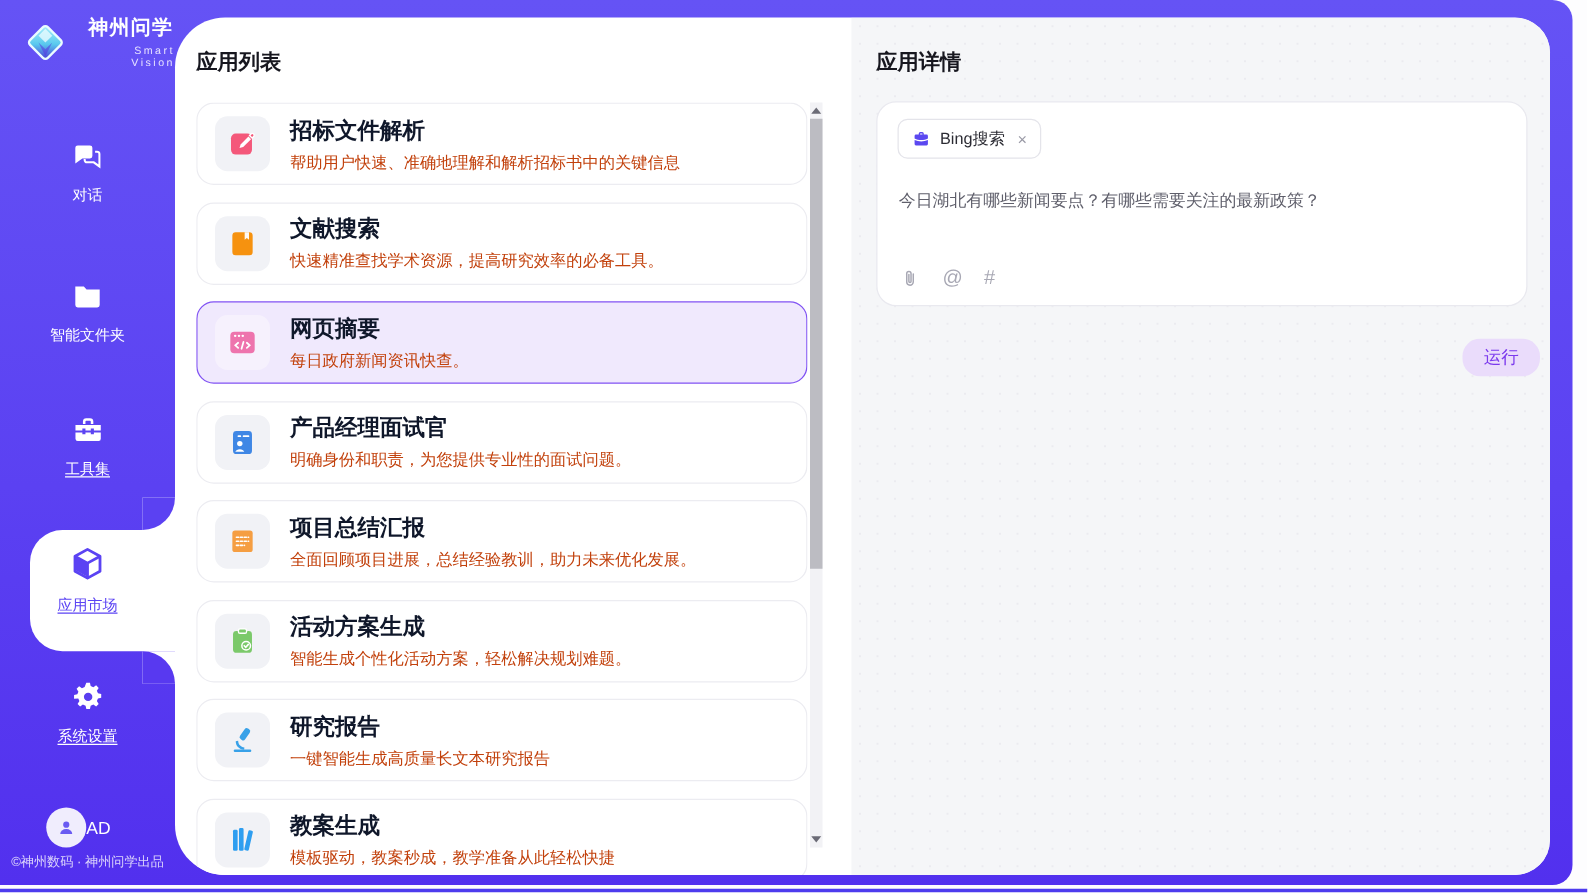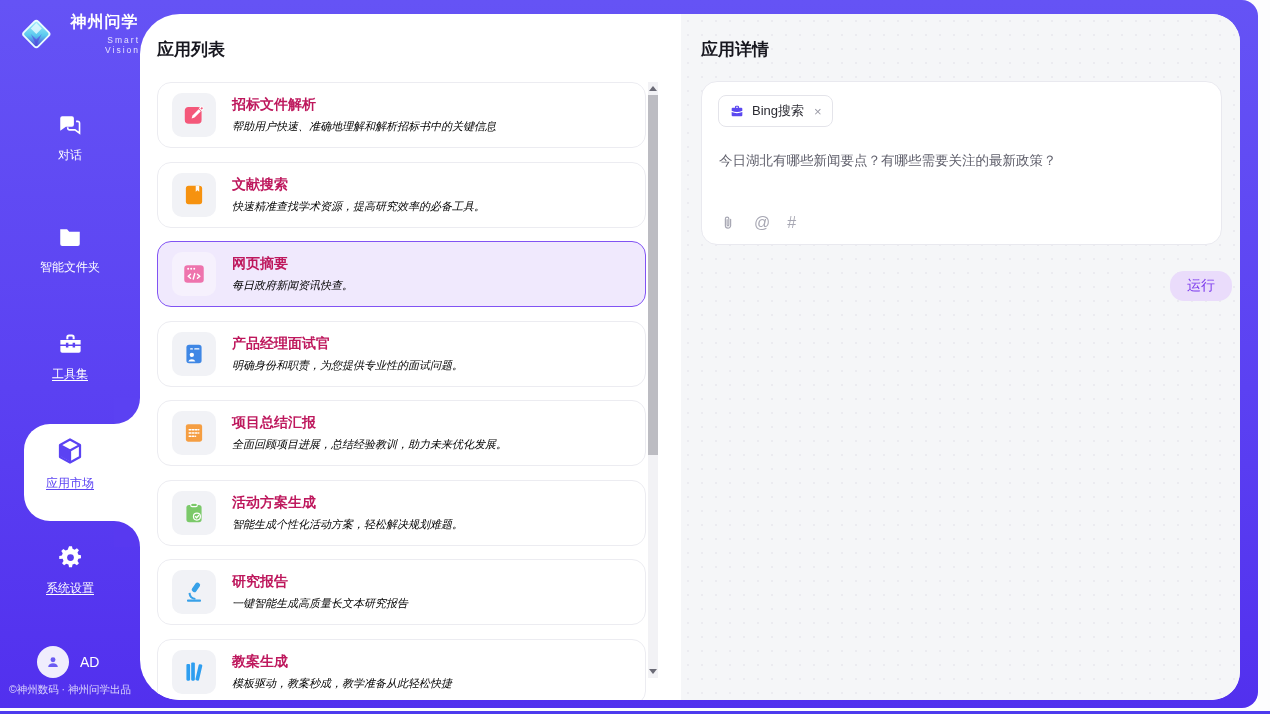--- a/index.html
+++ b/index.html
@@ -24,40 +24,40 @@
 
   
   .bubble { position:absolute; left:24px; top:424px; width:116px; height:97px; background:#fff; border-radius:26px 0 0 26px; }
   .conn { position:absolute; left:114px; width:26px; height:26px; background:#fff; }
   .conn.top { top:398px; } .conn.bot { top:521px; }
   .conn::after { content:""; position:absolute; inset:0; }
   .conn.top::after { background:#5b41f2; border-bottom-right-radius:26px; }
   .conn.bot::after { background:#5839f0; border-top-right-radius:26px; }
   .nav.active .nlab { color:#5b43f3; }
 
-  .avatar-row { position:absolute; left:37px; top:646px; display:flex; align-items:center; gap:11px; }
+  .avatar-row { position:absolute; left:37px; top:646px; display:flex; align-items:center; }
   .avatar { width:32px; height:32px; border-radius:50%; background:#f0edfd; display:flex; align-items:center; justify-content:center; }
   .avatar-name { color:#fff; font-size:14px; }
   .side-footer { position:absolute; left:0; top:683px; width:140px; text-align:center; color:rgba(255,255,255,.78); font-size:10.5px; }
 
   
   .content { position:absolute; left:140px; top:14px; width:1100px; height:686px; background:#fff;
     border-radius:40px 28px 28px 40px; overflow:hidden; }
 
   
   .list-head { position:absolute; left:17px; top:24px; font-size:17px; font-weight:bold; color:#17171f; }
   .cards { position:absolute; left:17px; top:68px; width:489px; bottom:0; overflow:hidden; }
   .card { position:relative; width:489px; height:66px; background:#fff; border:1px solid #ececf1; border-radius:14px;
     margin-bottom:13.5px; display:flex; align-items:center; padding:0 14px; cursor:pointer; }
   .card.sel { background:#f0e9fd; border-color:#8153f3; }
   .tile { width:44px; height:44px; border-radius:10px; background:#f1f2f6; display:flex; align-items:center; justify-content:center; flex:0 0 auto; }
   .card.sel .tile { background:#f6f1fd; }
   .meta { margin-left:16px; min-width:0; }
-  .t { font-size:14px; font-weight:bold; color:#be185d; }
-  .d { font-size:11px; color:#000000; margin-top:5px; white-space:nowrap;font-style:italic; }
+  .t { font-size:18px; font-weight:bold; color:#0f172a; }
+  .d { font-size:13px; color:#c2410c; margin-top:5px; white-space:nowrap; }
 
   
   .sbar { position:absolute; left:508px; top:68px; width:10px; height:596px; background:#f2f2f5; }
   .sthumb { position:absolute; left:0; top:13px; width:10px; height:360px; background:#bcbcc2; }
   .sarrow { position:absolute; left:1px; width:0; height:0; border-left:4px solid transparent; border-right:4px solid transparent; }
   .sarrow.up { top:4px; border-bottom:5px solid #6b6b76; }
   .sarrow.down { bottom:4px; border-top:5px solid #6b6b76; }
 
   
   .detail { position:absolute; left:541px; top:0; width:559px; height:686px; background:#f5f6f8; border-radius:0 28px 28px 0;

